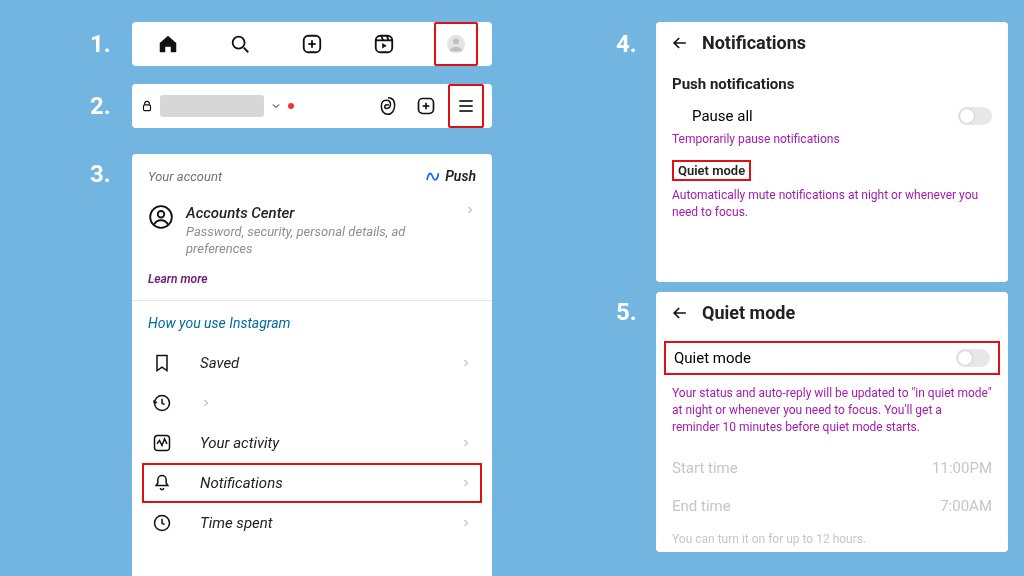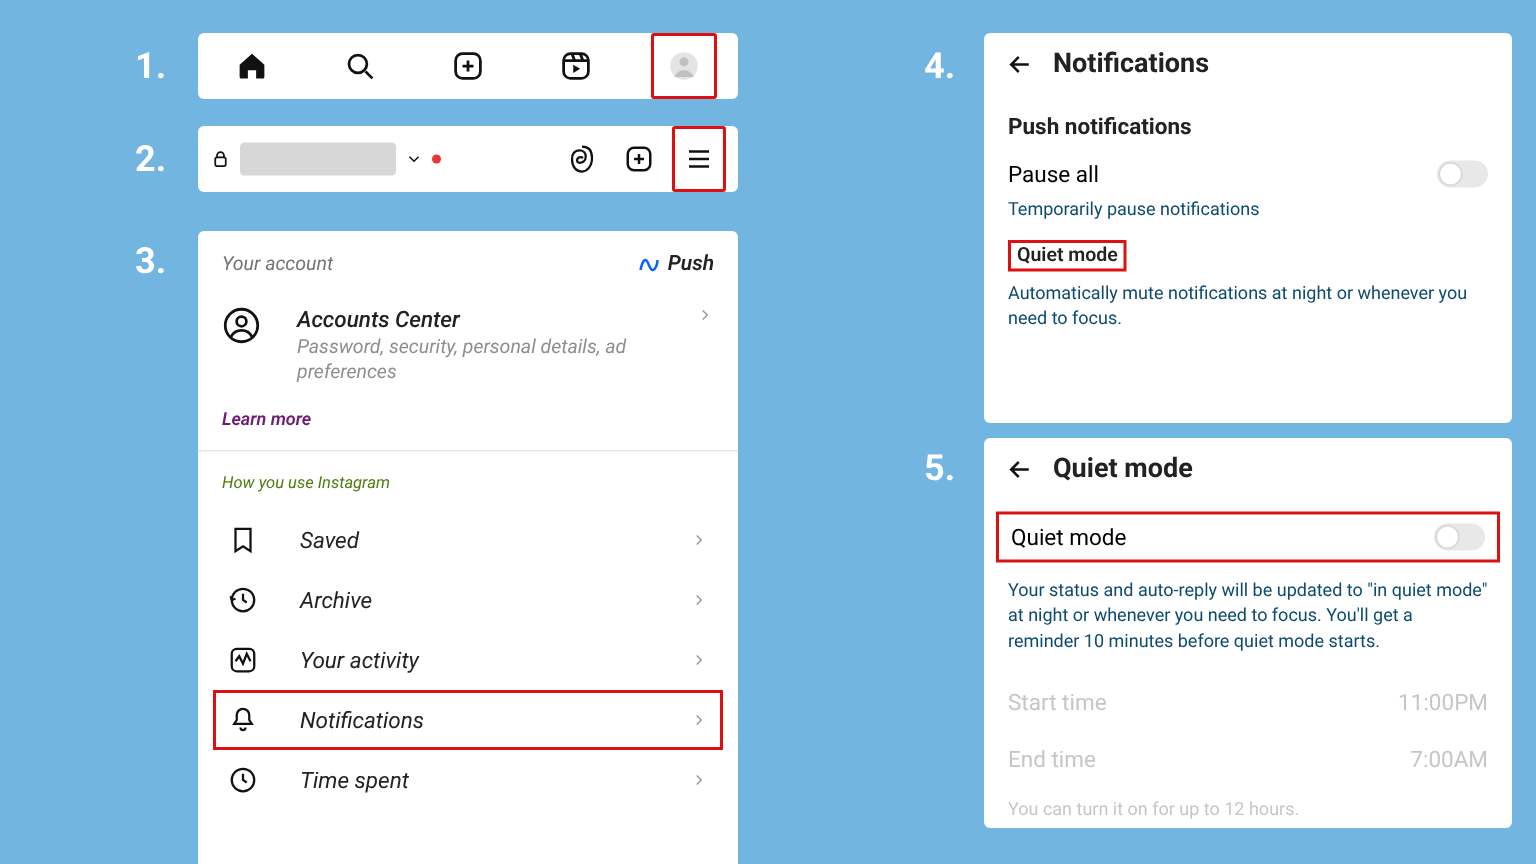--- a/index.html
+++ b/index.html
@@ -28,37 +28,37 @@
   .highlight-red { border: 2px solid #d11; border-radius: 2px; }
   
   .s2 { left: 132px; top: 84px; width: 360px; height: 44px; display: flex; align-items: center; padding: 0 8px; gap: 6px; }
   .username-blur { width: 104px; height: 22px; background: #d7d7d7; border-radius: 3px; }
   .reddot { width: 6px; height: 6px; background: #e33; border-radius: 50%; }
   .spacer { flex: 1; }
   
   .s3 { left: 132px; top: 154px; width: 360px; height: 523px; padding: 14px 16px 0 16px; overflow: hidden; font-style: italic; }
   .s3-header { display: flex; justify-content: space-between; align-items: center; font-size: 13px; color: #737373; margin-bottom: 16px; }
   .meta-brand { display: flex; align-items: center; gap: 4px; color: #222; font-weight: 600; font-size: 14px; }
-  .ac-row { display: flex; align-items: flex-start; gap: 24px; padding: 4px 0 14px 0; }
+  .ac-row { display: flex; align-items: flex-start; gap: 12px; padding: 4px 0 14px 0; }
   .ac-title { font-size: 15px; color: #222; font-weight: 500; }
   .ac-sub { font-size: 13px; color: #8e8e8e; line-height: 1.3; margin-top: 2px; }
   .chev { color: #999; }
   .learn-more { color: #701a75; font-size: 12px; font-weight: 600; margin-bottom: 14px; }
   .sep { height: 1px; background: #e6e6e6; margin: 0 -16px 14px -16px; }
-  .section-head { font-size: 11px; color: #4d7c0f; margin-bottom: 12px; }
+  .section-head { font-size: 14px; color: #0369a1; margin-bottom: 12px; }
   .menu-item { display: flex; align-items: center; gap: 28px; padding: 10px 4px; font-size: 15px; color: #222; }
   .menu-item.highlight { border: 2px solid #d11; margin: 0 -6px; padding: 8px 8px; }
   .menu-label { flex: 1; }
   
   .s4 { left: 656px; top: 22px; width: 352px; height: 260px; padding: 0; }
   .s4-top { display: flex; align-items: center; gap: 12px; padding: 10px 14px; font-size: 18px; font-weight: 700; color: #222; }
   .s4-body { padding: 12px 16px 0 16px; }
   .sub-head { font-weight: 700; font-size: 15px; color: #222; margin-bottom: 14px; }
-  .row-line { display: flex; justify-content: space-between; align-items: flex-end; font-size: 15px; margin-bottom: 6px; }
-  .hint { font-size: 12px; color: #0c4a6e; line-height: 1.4; }
+  .row-line { display: flex; justify-content: space-between; align-items: flex-end; font-size: 15px; margin-bottom: 6px; margin-left: 20px; }
+  .hint { font-size: 12px; color: #a21caf; line-height: 1.4; }
   .toggle {
     width: 34px; height: 18px; background: #e8e8e8; border-radius: 10px; position: relative;
   }
   .toggle::after {
     content: ""; position: absolute; left: 2px; top: 2px; width: 14px; height: 14px;
     background: #fff; border-radius: 50%; box-shadow: 0 0 2px rgba(0,0,0,.25);
   }
   .qm-box { display: inline-block; border: 2px solid #d11; padding: 1px 4px; font-size: 13px; font-weight: 600; color: #222; margin-top: 12px; margin-bottom: 6px; }
   
   .s5 { left: 656px; top: 292px; width: 352px; height: 260px; padding: 0; }
@@ -197,21 +197,20 @@
       </span>
   </div>
   <div class="menu-item">
     <span>
         <svg width="20" height="20" viewBox="0 0 24 24">
           <circle cx="12" cy="12" r="9" fill="none" stroke="#111" stroke-width="1.8"></circle>
           <path d="M12 7v5l3 2" fill="none" stroke="#111" stroke-width="1.8"></path>
           <path d="M3 12l-1-3M3 12l3-1" fill="none" stroke="#111" stroke-width="1.8"></path>
         </svg>
       </span>
-    <span class="menu-label">Archive</span>
     <span class="chev">
         <svg width="12" height="12" viewBox="0 0 24 24">
           <path d="M9 6l6 6-6 6" fill="none" stroke="#999" stroke-width="2"></path>
         </svg>
       </span>
   </div>
   <div class="menu-item">
     <span>
         <svg width="20" height="20" viewBox="0 0 24 24">
           <rect x="3" y="3" width="18" height="18" rx="4" fill="none" stroke="#111" stroke-width="1.8"></rect>

